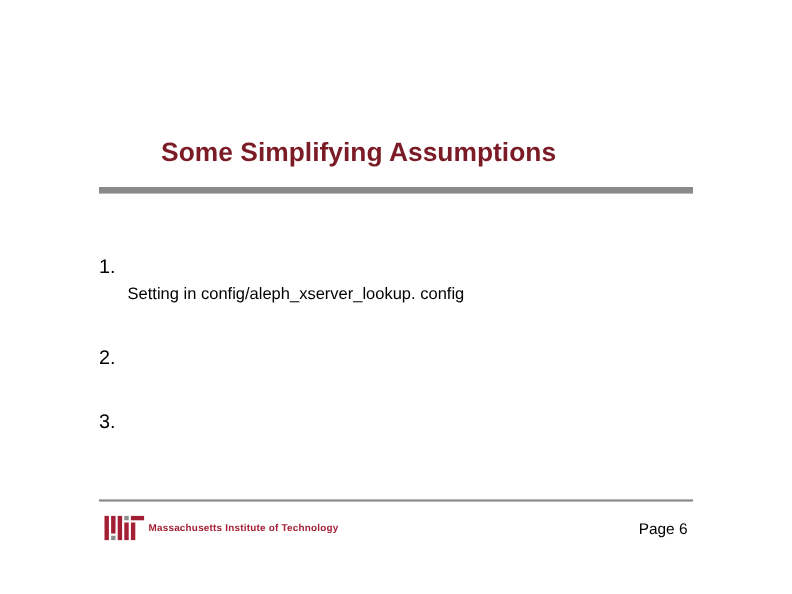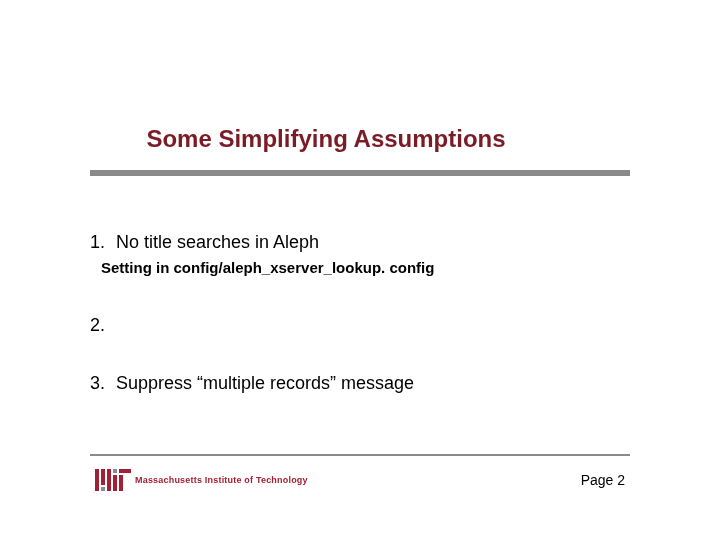--- a/index.html
+++ b/index.html
@@ -50,24 +50,24 @@
   }
   .item-line {
     display: flex;
     align-items: baseline;
   }
   .num {
     width: 26px;
     flex: 0 0 26px;
   }
   .sub {
-    margin-left: 11px;
+    margin-left: 26px;
     margin-top: 4px;
     font-size: 15px;
-    font-weight: bold;
+    font-weight: normal;
   }
   .footer-rule {
     position: absolute;
     top: 454px;
     left: 90px;
     width: 540px;
     height: 2px;
     background: #8a8a8a;
   }
   .footer {
@@ -112,35 +112,33 @@
 <div class="slide">
 
   <div class="title">Some Simplifying Assumptions</div>
   <div class="title-rule"></div>
 
   <div class="body">
 
     <div class="item">
       <div class="item-line">
         <span class="num">1.</span>
-        <span>No title searches in Aleph</span>
       </div>
       <div class="sub">Setting in config/aleph_xserver_lookup. config</div>
     </div>
 
     <div class="item">
       <div class="item-line">
         <span class="num">2.</span>
       </div>
     </div>
 
     <div class="item">
       <div class="item-line">
         <span class="num">3.</span>
-        <span>Suppress “multiple records” message</span>
       </div>
     </div>
 
   </div>
 
   <div class="footer-rule"></div>
 
   <div class="footer">
     <div class="logo">
       <div class="mit-mark-wrap">
@@ -149,17 +147,17 @@
         <span class="mit-bar gray" style="left:6px;top:18px;width:4px;height:4px"></span>
         <span class="mit-bar" style="left:12px;top:0;width:4px;height:22px"></span>
         <span class="mit-bar gray" style="left:18px;top:0;width:4px;height:4px"></span>
         <span class="mit-bar" style="left:18px;top:6px;width:4px;height:16px"></span>
         <span class="mit-bar" style="left:24px;top:0;width:12px;height:4px"></span>
         <span class="mit-bar" style="left:24px;top:6px;width:4px;height:16px"></span>
       </div>
       <span class="logo-text">Massachusetts Institute of Technology</span>
     </div>
     <div class="footer-text">
-      <div>Page 2</div>
+      <div>Page 6</div>
     </div>
   </div>
 
 </div>
 
 </body></html>

